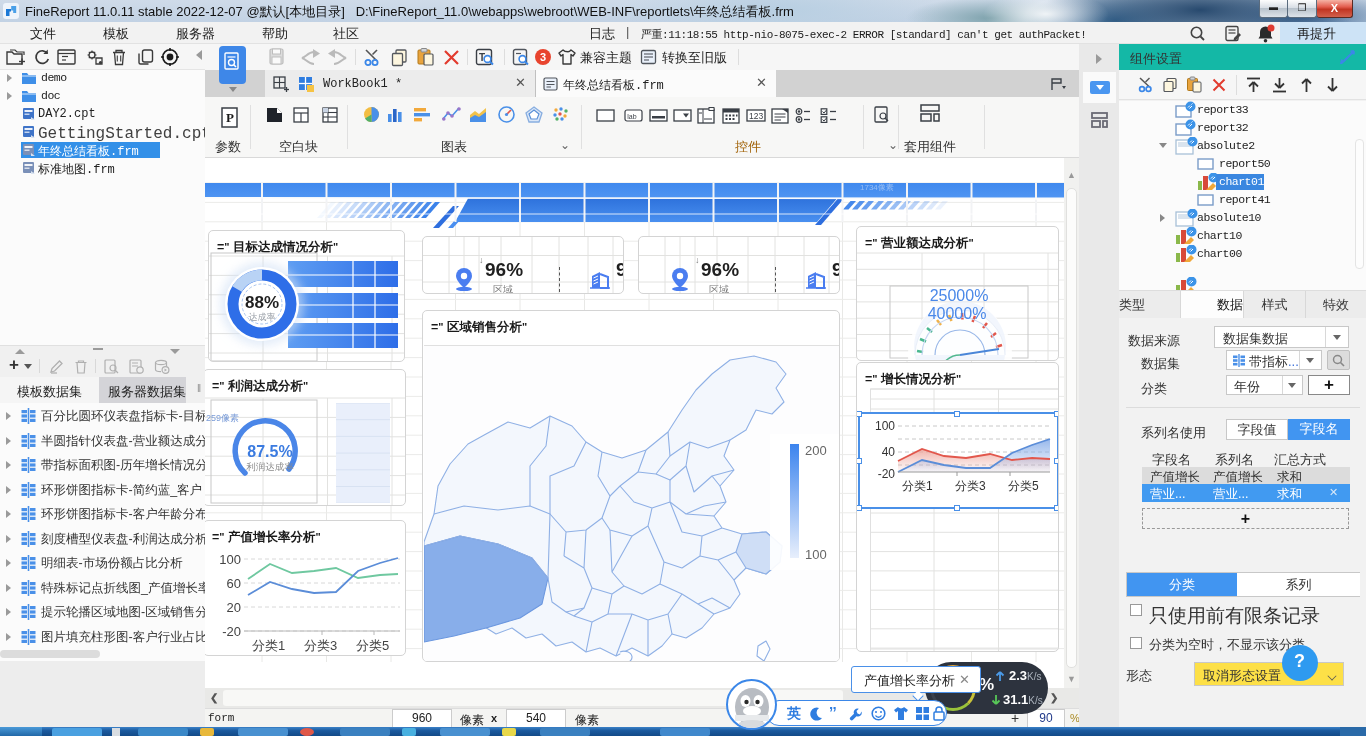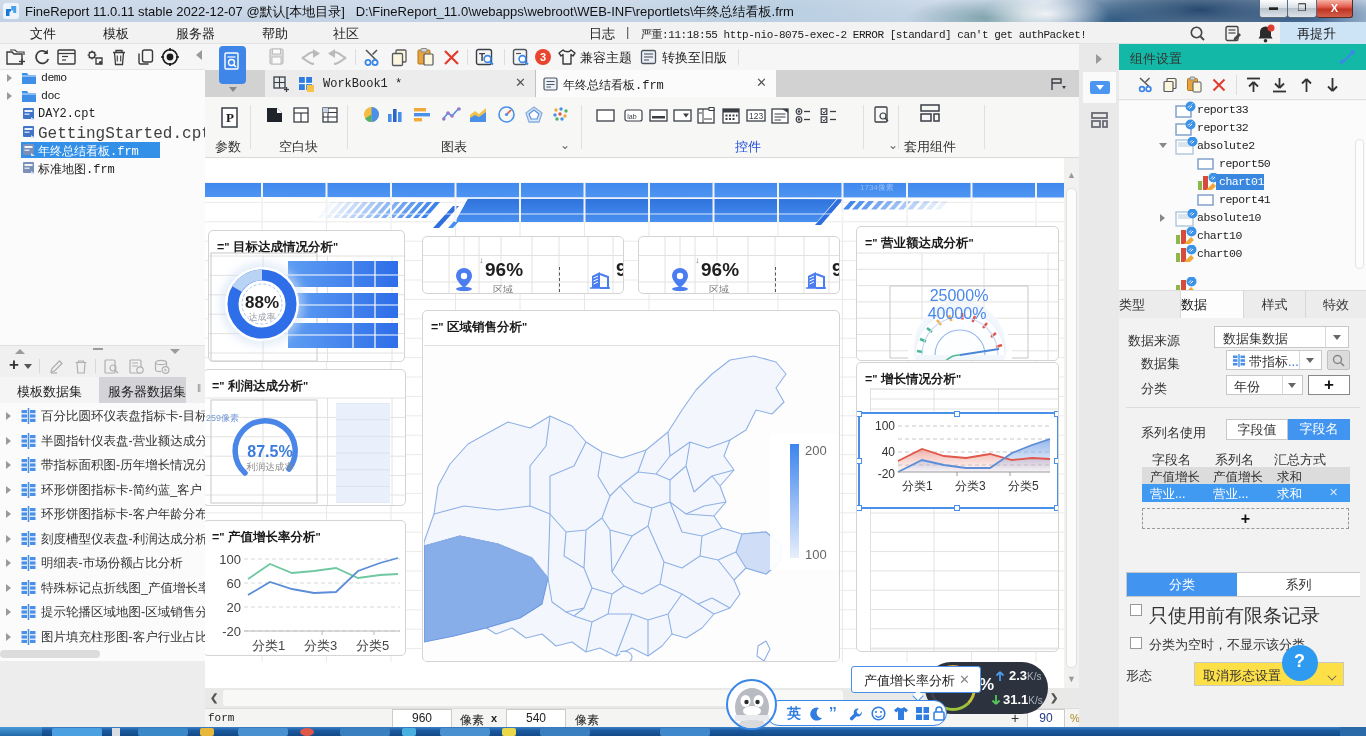--- a/index.html
+++ b/index.html
@@ -467,21 +467,21 @@
       <circle cx="14" cy="5" r="1.7" fill="#52b068"></circle>
       <circle cx="3" cy="9" r="1.7" fill="#4a90e8"></circle>
       <circle cx="8" cy="8" r="1.7" fill="#e2574c"></circle>
       <circle cx="13" cy="10" r="1.7" fill="#f2a93b"></circle>
       <circle cx="5" cy="13" r="1.7" fill="#52b068"></circle>
       <circle cx="10" cy="13" r="1.7" fill="#4a90e8"></circle>
     </svg>
  <div class="a tx" style="left:236px;top:41px;font-size:13px;color:#333">图表</div>
  <div class="a tx" style="left:355px;top:41px;font-size:12px;color:#666">⌄</div>
  <div class="a" style="left:376px;top:8px;width:1px;height:44px;background:#e0e0e0"></div>
- <div class="a tx" style="left:530px;top:41px;font-size:13px;color:#1d4ed8">控件</div>
+ <div class="a tx" style="left:530px;top:41px;font-size:13px;color:#a16207">控件</div>
  <div class="a tx" style="left:683px;top:41px;font-size:12px;color:#666">⌄</div>
  <div class="a" style="left:658px;top:8px;width:1px;height:44px;background:#e0e0e0"></div>
  <svg class="a" style="left:669px;top:9px" width="17" height="18">
       <rect x="1" y="1" width="12" height="15" rx="1" fill="none" stroke="#3a3f46" stroke-width="1.3"></rect>
       <circle cx="9" cy="10" r="3" fill="none" stroke="#3a3f46" stroke-width="1.2"></circle>
       <line x1="11.2" y1="12.2" x2="14" y2="15" stroke="#3a3f46" stroke-width="1.4"></line>
     </svg>
  <div class="a" style="left:693px;top:8px;width:1px;height:44px;background:#e0e0e0"></div>
  <svg class="a" style="left:715px;top:7px" width="20" height="18">
       <rect x="1" y="1" width="18" height="6" fill="none" stroke="#3a3f46" stroke-width="1.5"></rect>
@@ -1126,21 +1126,21 @@
         <rect x="1" y="8" width="4" height="9" fill="#8ab84a"></rect>
         <rect x="6" y="3" width="5" height="14" fill="#d84a3a"></rect>
         <path d="M9 17 l7-7 3 3 -4 4z" fill="#f0a83a"></path>
         <circle cx="16.5" cy="4.5" r="5" fill="#3b93e8"></circle>
         <path d="M14 5.5 l2-2 M15.5 6.5 l2.5-2.5" stroke="#fff" stroke-width="1"></path>
       </svg>
       <div class="a" style="left:236px;top:38px;width:9px;height:130px;background:#fdfdfd;border:1px solid #e4e4e4;border-radius:4px"></div>
     </div>
  <div class="a" style="left:0;top:246px;width:247px;height:27px;background:#e8e8e8;border-top:1px solid #ddd">
   <div class="a" style="left:0;top:0;width:62px;height:27px;background:#ececec;border-right:1px solid #d8d8d8;text-align:left;font-size:13px;color:#333;line-height:27px">类型</div>
-  <div class="a" style="left:62px;top:0;width:62px;height:27px;background:#fdfdfd;text-align:left;font-size:13px;color:#111;line-height:27px">数据</div>
+  <div class="a" style="left:62px;top:0;width:62px;height:27px;background:#fdfdfd;text-align:right;font-size:13px;color:#111;line-height:27px">数据</div>
   <div class="a" style="left:124px;top:0;width:62px;height:27px;background:#ececec;border-left:1px solid #d8d8d8;text-align:center;font-size:13px;color:#333;line-height:27px">样式</div>
   <div class="a" style="left:186px;top:0;width:61px;height:27px;background:#ececec;border-left:1px solid #d8d8d8;text-align:center;font-size:13px;color:#333;line-height:27px">特效</div>
  </div>
 
  <div class="a tx" style="left:9px;top:288px;font-size:13px;color:#333">数据来源</div>
  <div class="a" style="left:95px;top:282px;width:135px;height:22px;background:#fff;border:1px solid #c8c8c8">
    <div class="a tx" style="left:8px;top:3px;font-size:13px;color:#333">数据集数据</div>
    <div class="a" style="left:110px;top:0;width:24px;height:20px;border-left:1px solid #d8d8d8"></div>
    <div class="a" style="left:118px;top:8px;width:0;height:0;border-left:4px solid transparent;border-right:4px solid transparent;border-top:5px solid #666"></div>
  </div>

